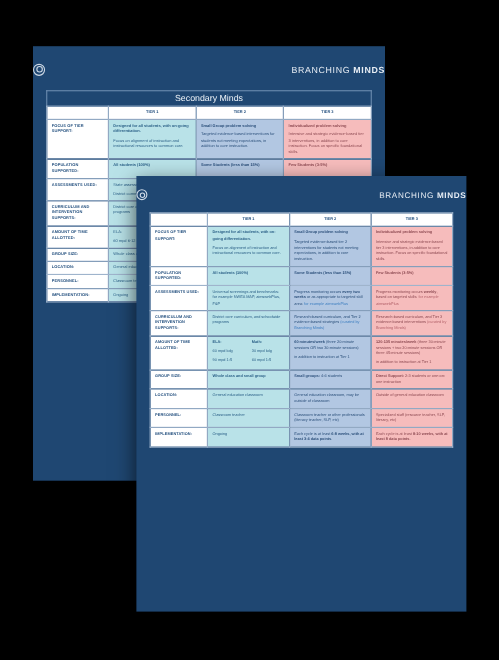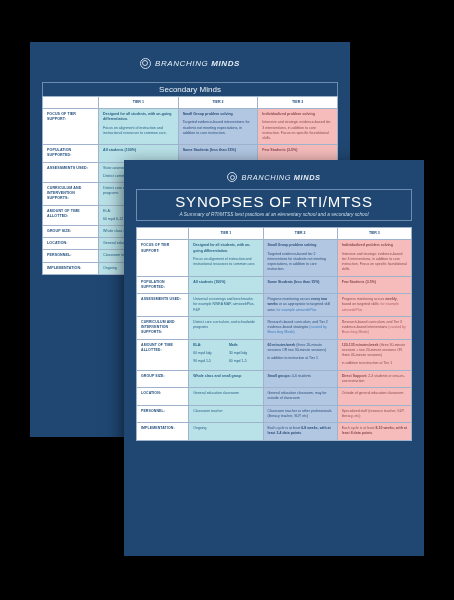--- a/index.html
+++ b/index.html
@@ -8,21 +8,21 @@
     font-family:"Liberation Sans","DejaVu Sans",sans-serif;
     -webkit-font-smoothing:antialiased;
   }
   .stage{position:relative;width:454px;height:600px;}
 
   
   .doc{
     position:absolute;background:#1f4772;box-sizing:border-box;
     box-shadow:0 6px 18px rgba(0,0,0,.65);
   }
-  .brandbar{display:flex;align-items:center;justify-content:center;gap:4px;font-style:italic;}
+  .brandbar{display:flex;align-items:center;justify-content:space-between;gap:4px;}
   .brandmark{
     border-radius:50%;border:1.3px solid #cfdae6;box-sizing:border-box;
     display:flex;align-items:center;justify-content:center;flex:none;
   }
   .brandmark .inner{border-radius:50%;border:1px solid #cfdae6;box-sizing:border-box;}
   .brandtext{color:#e7edf4;letter-spacing:.6px;white-space:nowrap;}
   .brandtext b{font-weight:700;}
   .brandtext span{font-weight:400;}
 
   .titlebox{
@@ -254,24 +254,20 @@
 
   <div class="doc" id="docFront">
 
     <div class="brandbar">
       <div class="brandmark">
           <div class="inner"></div>
         </div>
       <div class="brandtext"><span>BRANCHING </span><b>MINDS</b></div>
     </div>
 
-    <div class="titlebox">
-      <div class="title-main">SYNOPSES OF RTI/MTSS</div>
-      <div class="title-sub">A Summary of RTI/MTSS best practices at an elementary school and a secondary school</div>
-    </div>
 
     <div class="tablewrap">
       <table class="grid">
         <tbody id="frontBody">
             <tr>
               <td class="hdr blank" style="width: 19%;"></td>
               <td class="hdr" style="width: 27%;">TIER 1</td>
               <td class="hdr" style="width: 27%;">TIER 2</td>
               <td class="hdr" style="width: 27%;">TIER 3</td>
             </tr>

